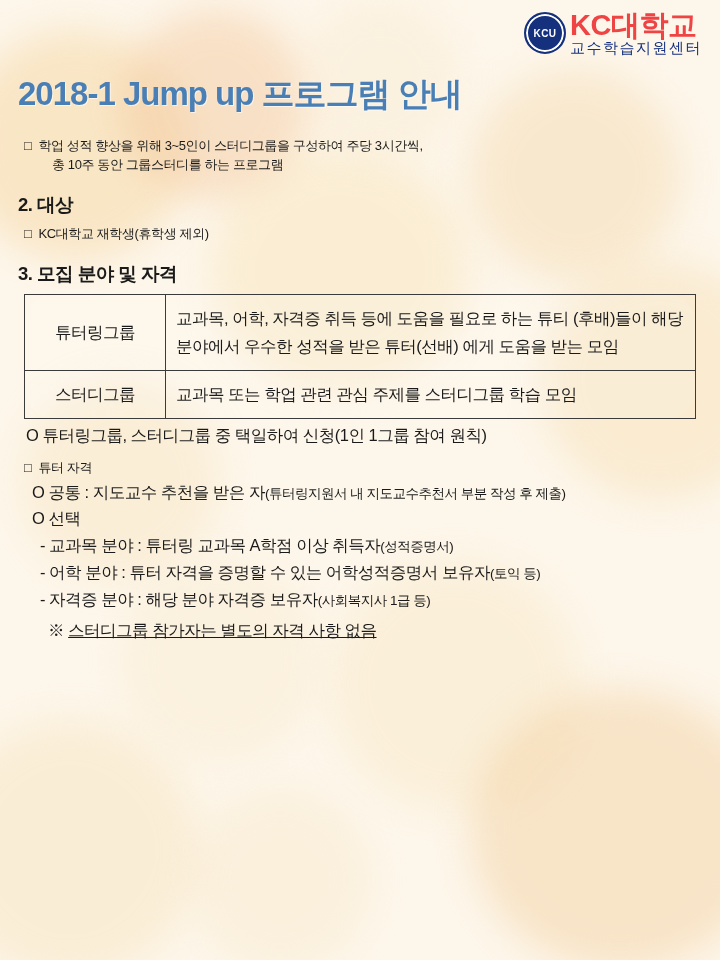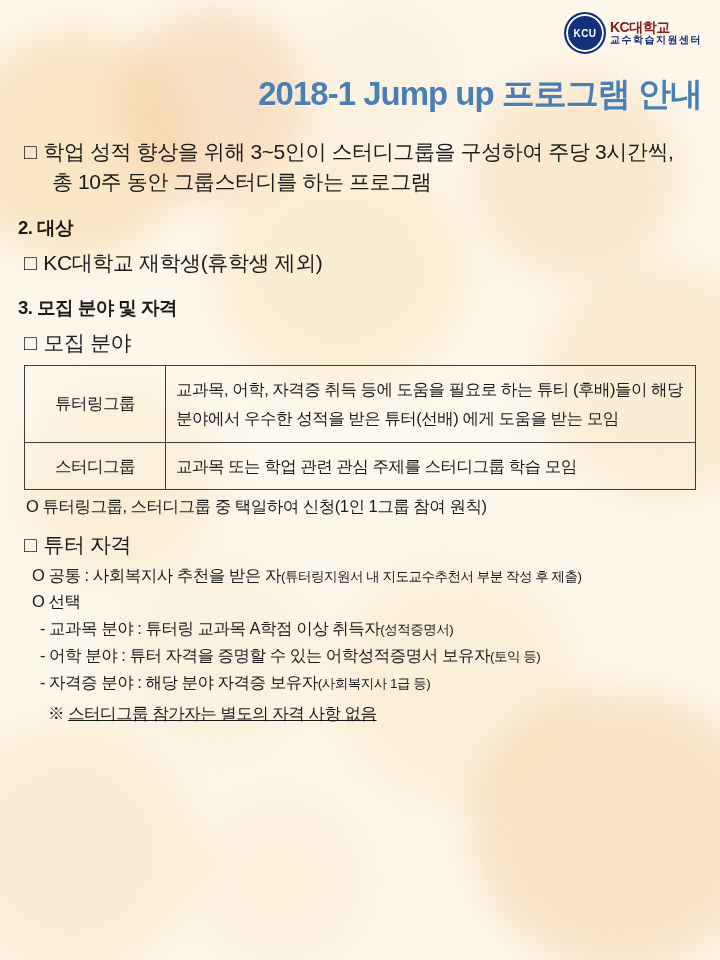--- a/index.html
+++ b/index.html
@@ -59,47 +59,47 @@
     background: #15317e;
     color: #fff;
     display: flex; align-items: center; justify-content: center;
     font-size: 10px; font-weight: bold;
     border: 2px solid #15317e;
     box-shadow: inset 0 0 0 2px #fff;
     letter-spacing: .5px;
   }
   .logo-text { line-height: 1.05; }
   .logo-main {
-    font-size: 14px; font-weight: bold; color: #7f1d1d; letter-spacing: -.5px;
+    font-size: 29px; font-weight: bold; color: #ef4444; letter-spacing: -.5px;
   }
   .logo-sub {
-    font-size: 10px; font-weight: bold; color: #16307d; letter-spacing: 1.5px;
+    font-size: 15px; font-weight: normal; color: #16307d; letter-spacing: 1.5px;
   }
 
   
   .title {
-    text-align: right;
+    text-align: left;
     font-size: 33px;
     font-weight: bold;
     color: #4a7fb5;
     letter-spacing: -1px;
     margin: 16px 0 20px 0;
     text-shadow: 1px 1px 0 rgba(255,255,255,.6);
   }
 
   h2.sec {
     font-size: 18.5px;
     font-weight: bold;
     margin: 0 0 8px 0;
     letter-spacing: -.5px;
   }
   .sec-block { margin-bottom: 17px; }
 
   .item {
-    font-size: 21px;
+    font-size: 13px;
     line-height: 1.45;
     margin-left: 6px;
     letter-spacing: -.4px;
   }
   .item .mk { margin-right: 7px; }
   .item-ind { margin-left: 34px; }
 
   
   table.fields {
     width: 100%;
@@ -186,23 +186,20 @@
 
   <div class="sec-block">
     <h2 class="sec">2. 대상</h2>
     <div class="item">
       <span class="mk">□</span><span>KC대학교 재학생(휴학생 제외)</span>
     </div>
   </div>
 
   <div class="sec-block">
     <h2 class="sec">3. 모집 분야 및 자격</h2>
-    <div class="item">
-      <span class="mk">□</span><span>모집 분야</span>
-    </div>
 
     <table class="fields">
       <tbody>
           <tr>
         <td class="name">튜터링그룹</td>
         <td>교과목, 어학, 자격증 취득 등에 도움을 필요로 하는 튜티 (후배)들이 해당 분야에서 우수한 성적을 받은 튜터(선배) 에게 도움을 받는 모임</td>
       </tr>
       <tr>
         <td class="name">스터디그룹</td>
         <td>교과목 또는 학업 관련 관심 주제를 스터디그룹 학습 모임</td>
@@ -216,21 +213,21 @@
     </div>
 
     <div class="gap"></div>
 
     <div class="item">
       <span class="mk">□</span><span>튜터 자격</span>
     </div>
 
     <div class="sub-item">
       <span class="mk">O</span>
-      <span>공통 : 사회복지사 추천을 받은 자</span><span class="small">(튜터링지원서 내 지도교수추천서 부분 작성 후 제출)</span>
+      <span>공통 : 지도교수 추천을 받은 자</span><span class="small">(튜터링지원서 내 지도교수추천서 부분 작성 후 제출)</span>
     </div>
 
     <div class="sub-item">
       <span class="mk">O</span>
       <span>선택</span>
     </div>
 
     <div class="dash-item">
       <span class="mk">-</span>
       <span>교과목 분야 : 튜터링 교과목 A학점 이상 취득자</span><span class="small">(성적증명서)</span>

